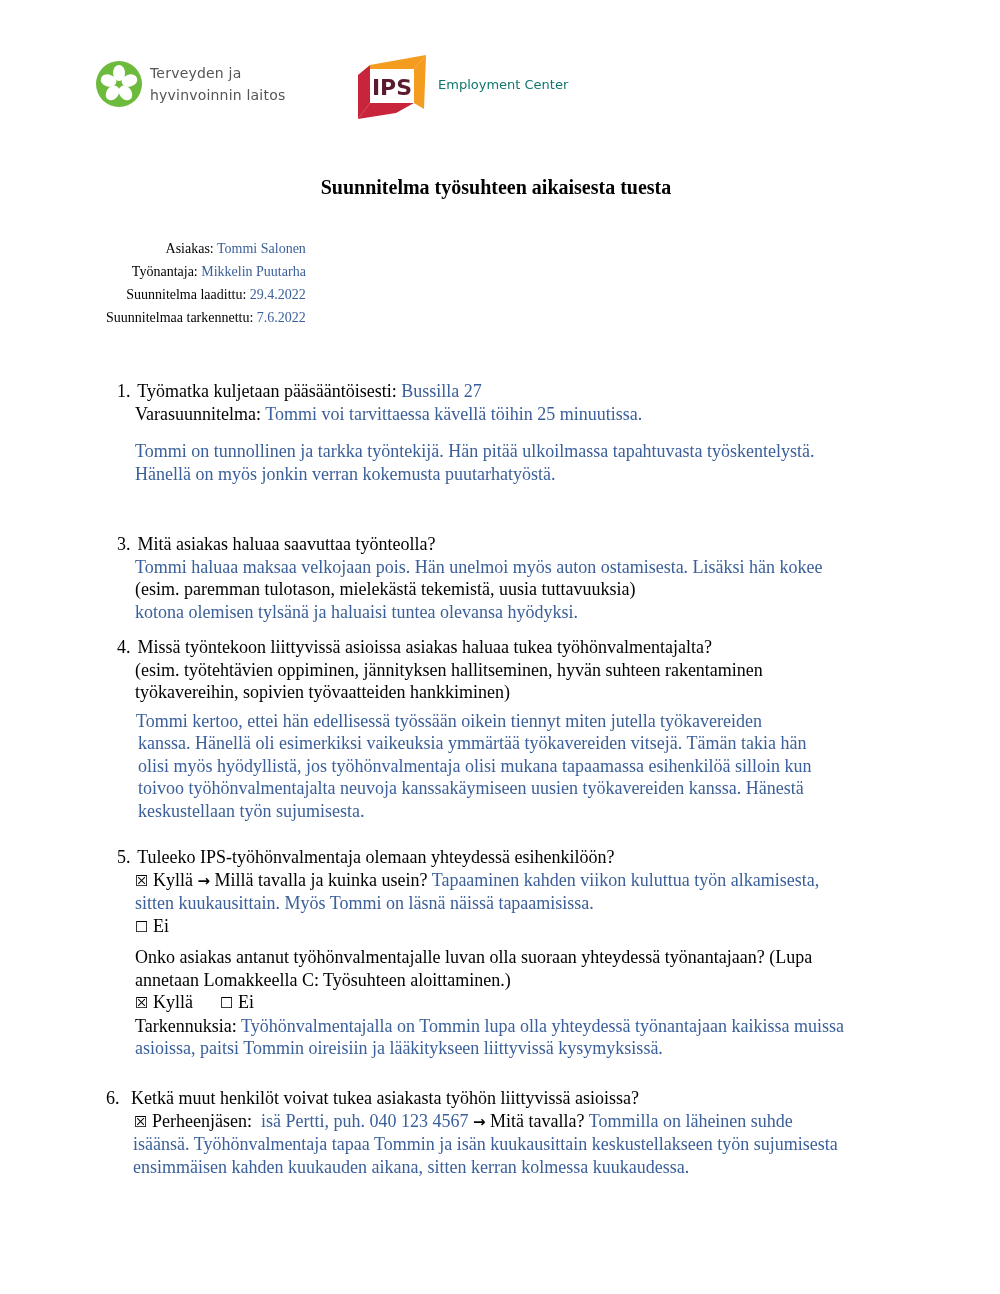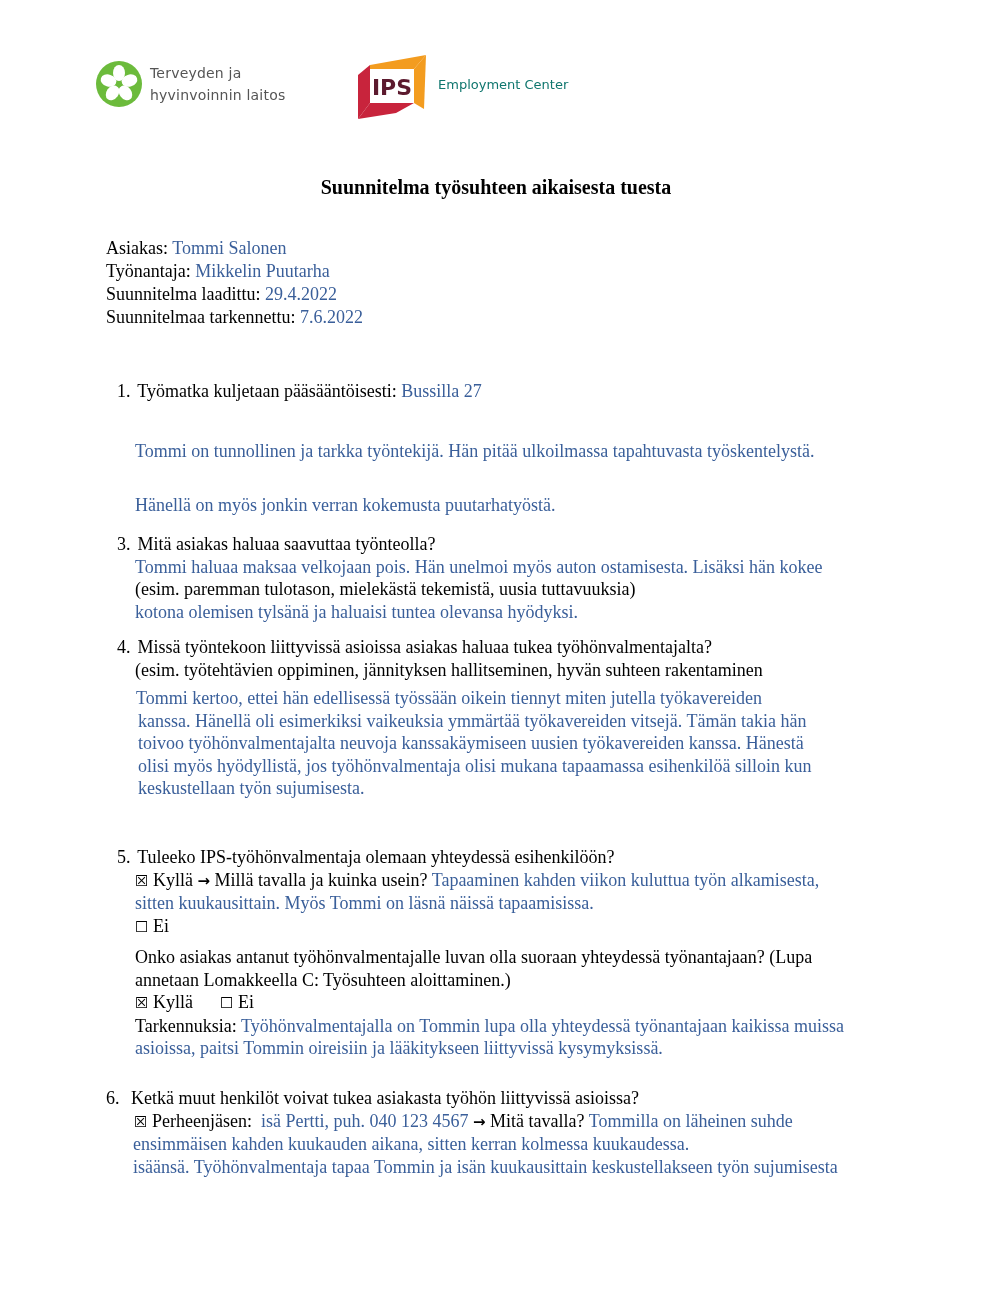--- a/index.html
+++ b/index.html
@@ -11,21 +11,21 @@
   .thl-logo { position: absolute; left: 95px; top: 60px; width: 48px; height: 48px; }
   .thl-text { position: absolute; left: 150px; top: 62px; font-family: "DejaVu Sans", sans-serif;
               font-size: 14px; line-height: 22px; color: #555; letter-spacing: 0.2px; }
   .ips-logo { position: absolute; left: 356px; top: 53px; width: 72px; height: 68px; }
   .ips-label { position: absolute; left: 438px; top: 77px; font-family: "DejaVu Sans", sans-serif;
                font-size: 13px; color: #0f766e; }
 
   .title { position: absolute; left: 0; width: 992px; top: 176px; text-align: center;
            font-weight: bold; font-size: 20px; }
 
-  .meta { position: absolute; left: 106px; top: 237px; line-height: 23px; font-size: 18px; }
+  .meta { position: absolute; left: 106px; top: 237px; line-height: 23px; font-size: 14px; text-align: right; }
   .meta div { white-space: nowrap; }
 
   .q { position: absolute; }
   .q .row { white-space: nowrap; line-height: 22.5px; }
   .num { display: inline-block; width: 16px; }
   .box { font-family: "DejaVu Sans", sans-serif; font-size: 15px; }
   .arrow { font-family: "DejaVu Sans", sans-serif; font-size: 15px; font-weight: bold; }
 </style>
 </head>
 <body>
@@ -60,42 +60,44 @@
 
 <div class="meta">
   <div><span>Asiakas:</span> <span class="ans">Tommi Salonen</span></div>
   <div><span>Työnantaja:</span> <span class="ans">Mikkelin Puutarha</span></div>
   <div><span>Suunnitelma laadittu:</span> <span class="ans">29.4.2022</span></div>
   <div><span>Suunnitelmaa tarkennettu:</span> <span class="ans">7.6.2022</span></div>
 </div>
 
 <div class="q" style="left:117px; top:380px;">
   <div class="row"><span class="num">1.</span> <span>Työmatka kuljetaan pääsääntöisesti:</span> <span class="ans">Bussilla 27</span></div>
+  <div class="row" style="padding-left:18px;"><span>Varasuunnitelma:</span> <span class="ans">Tommi voi tarvittaessa kävellä töihin 25 minuutissa.</span></div>
 </div>
 
 <div class="q" style="left:117px; top:440px;">
   <div class="row ans" style="padding-left:18px;">Tommi on tunnollinen ja tarkka työntekijä. Hän pitää ulkoilmassa tapahtuvasta työskentelystä.</div>
-  <div class="row ans" style="padding-left:18px;margin-top:31px;">Hänellä on myös jonkin verran kokemusta puutarhatyöstä.</div>
+  <div class="row ans" style="padding-left:18px;">Hänellä on myös jonkin verran kokemusta puutarhatyöstä.</div>
 </div>
 
 <div class="q" style="left:117px; top:523px;margin-top:10px;">
   <div class="row"><span class="num">3.</span> <span>Mitä asiakas haluaa saavuttaa työnteolla?</span></div>
   <div class="row ans" style="padding-left:18px;">Tommi haluaa maksaa velkojaan pois. Hän unelmoi myös auton ostamisesta. Lisäksi hän kokee</div>
   <div class="row" style="padding-left:18px;">(esim. paremman tulotason, mielekästä tekemistä, uusia tuttavuuksia)</div>
   <div class="row ans" style="padding-left:18px;">kotona olemisen tylsänä ja haluaisi tuntea olevansa hyödyksi.</div>
 </div>
 
 <div class="q" style="left:117px; top:636px;">
   <div class="row"><span class="num">4.</span> <span>Missä työntekoon liittyvissä asioissa asiakas haluaa tukea työhönvalmentajalta?</span></div>
   <div class="row" style="padding-left:18px;">(esim. työtehtävien oppiminen, jännityksen hallitseminen, hyvän suhteen rakentaminen</div>
+  <div class="row" style="padding-left:18px;">työkavereihin, sopivien työvaatteiden hankkiminen)</div>
   <div style="height:6px;"></div>
   <div class="row ans" style="padding-left:19px;">Tommi kertoo, ettei hän edellisessä työssään oikein tiennyt miten jutella työkavereiden</div>
   <div class="row ans" style="padding-left:21px;">kanssa. Hänellä oli esimerkiksi vaikeuksia ymmärtää työkavereiden vitsejä. Tämän takia hän</div>
+  <div class="row ans" style="padding-left:21px;">olisi myös hyödyllistä, jos työhönvalmentaja olisi mukana tapaamassa esihenkilöä silloin kun</div>
   <div class="row ans" style="padding-left:21px;">toivoo työhönvalmentajalta neuvoja kanssakäymiseen uusien työkavereiden kanssa. Hänestä</div>
-  <div class="row ans" style="padding-left:21px;">olisi myös hyödyllistä, jos työhönvalmentaja olisi mukana tapaamassa esihenkilöä silloin kun</div>
   <div class="row ans" style="padding-left:21px;">keskustellaan työn sujumisesta.</div>
 </div>
 
 <div class="q" style="left:117px; top:846px;">
   <div class="row"><span class="num">5.</span> <span>Tuleeko IPS-työhönvalmentaja olemaan yhteydessä esihenkilöön?</span></div>
   <div class="row" style="padding-left:18px;">
     <span class="box">☒</span>
     <span>Kyllä</span>
     <span class="arrow">→</span>
     <span>Millä tavalla ja kuinka usein?</span>
@@ -126,15 +128,15 @@
 <div class="q" style="left:106px; top:1087px;">
   <div class="row"><span class="num">6.</span>&nbsp; <span>Ketkä muut henkilöt voivat tukea asiakasta työhön liittyvissä asioissa?</span></div>
   <div class="row" style="padding-left:28px;">
     <span class="box">☒</span>
     <span>Perheenjäsen:</span>&nbsp;
     <span class="ans">isä Pertti, puh. 040 123 4567</span>
     <span class="arrow">→</span>
     <span>Mitä tavalla?</span>
     <span class="ans">Tommilla on läheinen suhde</span>
   </div>
+  <div class="row ans" style="padding-left:27px;">isäänsä. Työhönvalmentaja tapaa Tommin ja isän kuukausittain keskustellakseen työn sujumisesta</div>
   <div class="row ans" style="padding-left:27px;">ensimmäisen kahden kuukauden aikana, sitten kerran kolmessa kuukaudessa.</div>
-  <div class="row ans" style="padding-left:27px;">isäänsä. Työhönvalmentaja tapaa Tommin ja isän kuukausittain keskustellakseen työn sujumisesta</div>
 </div>
 
 </body></html>

